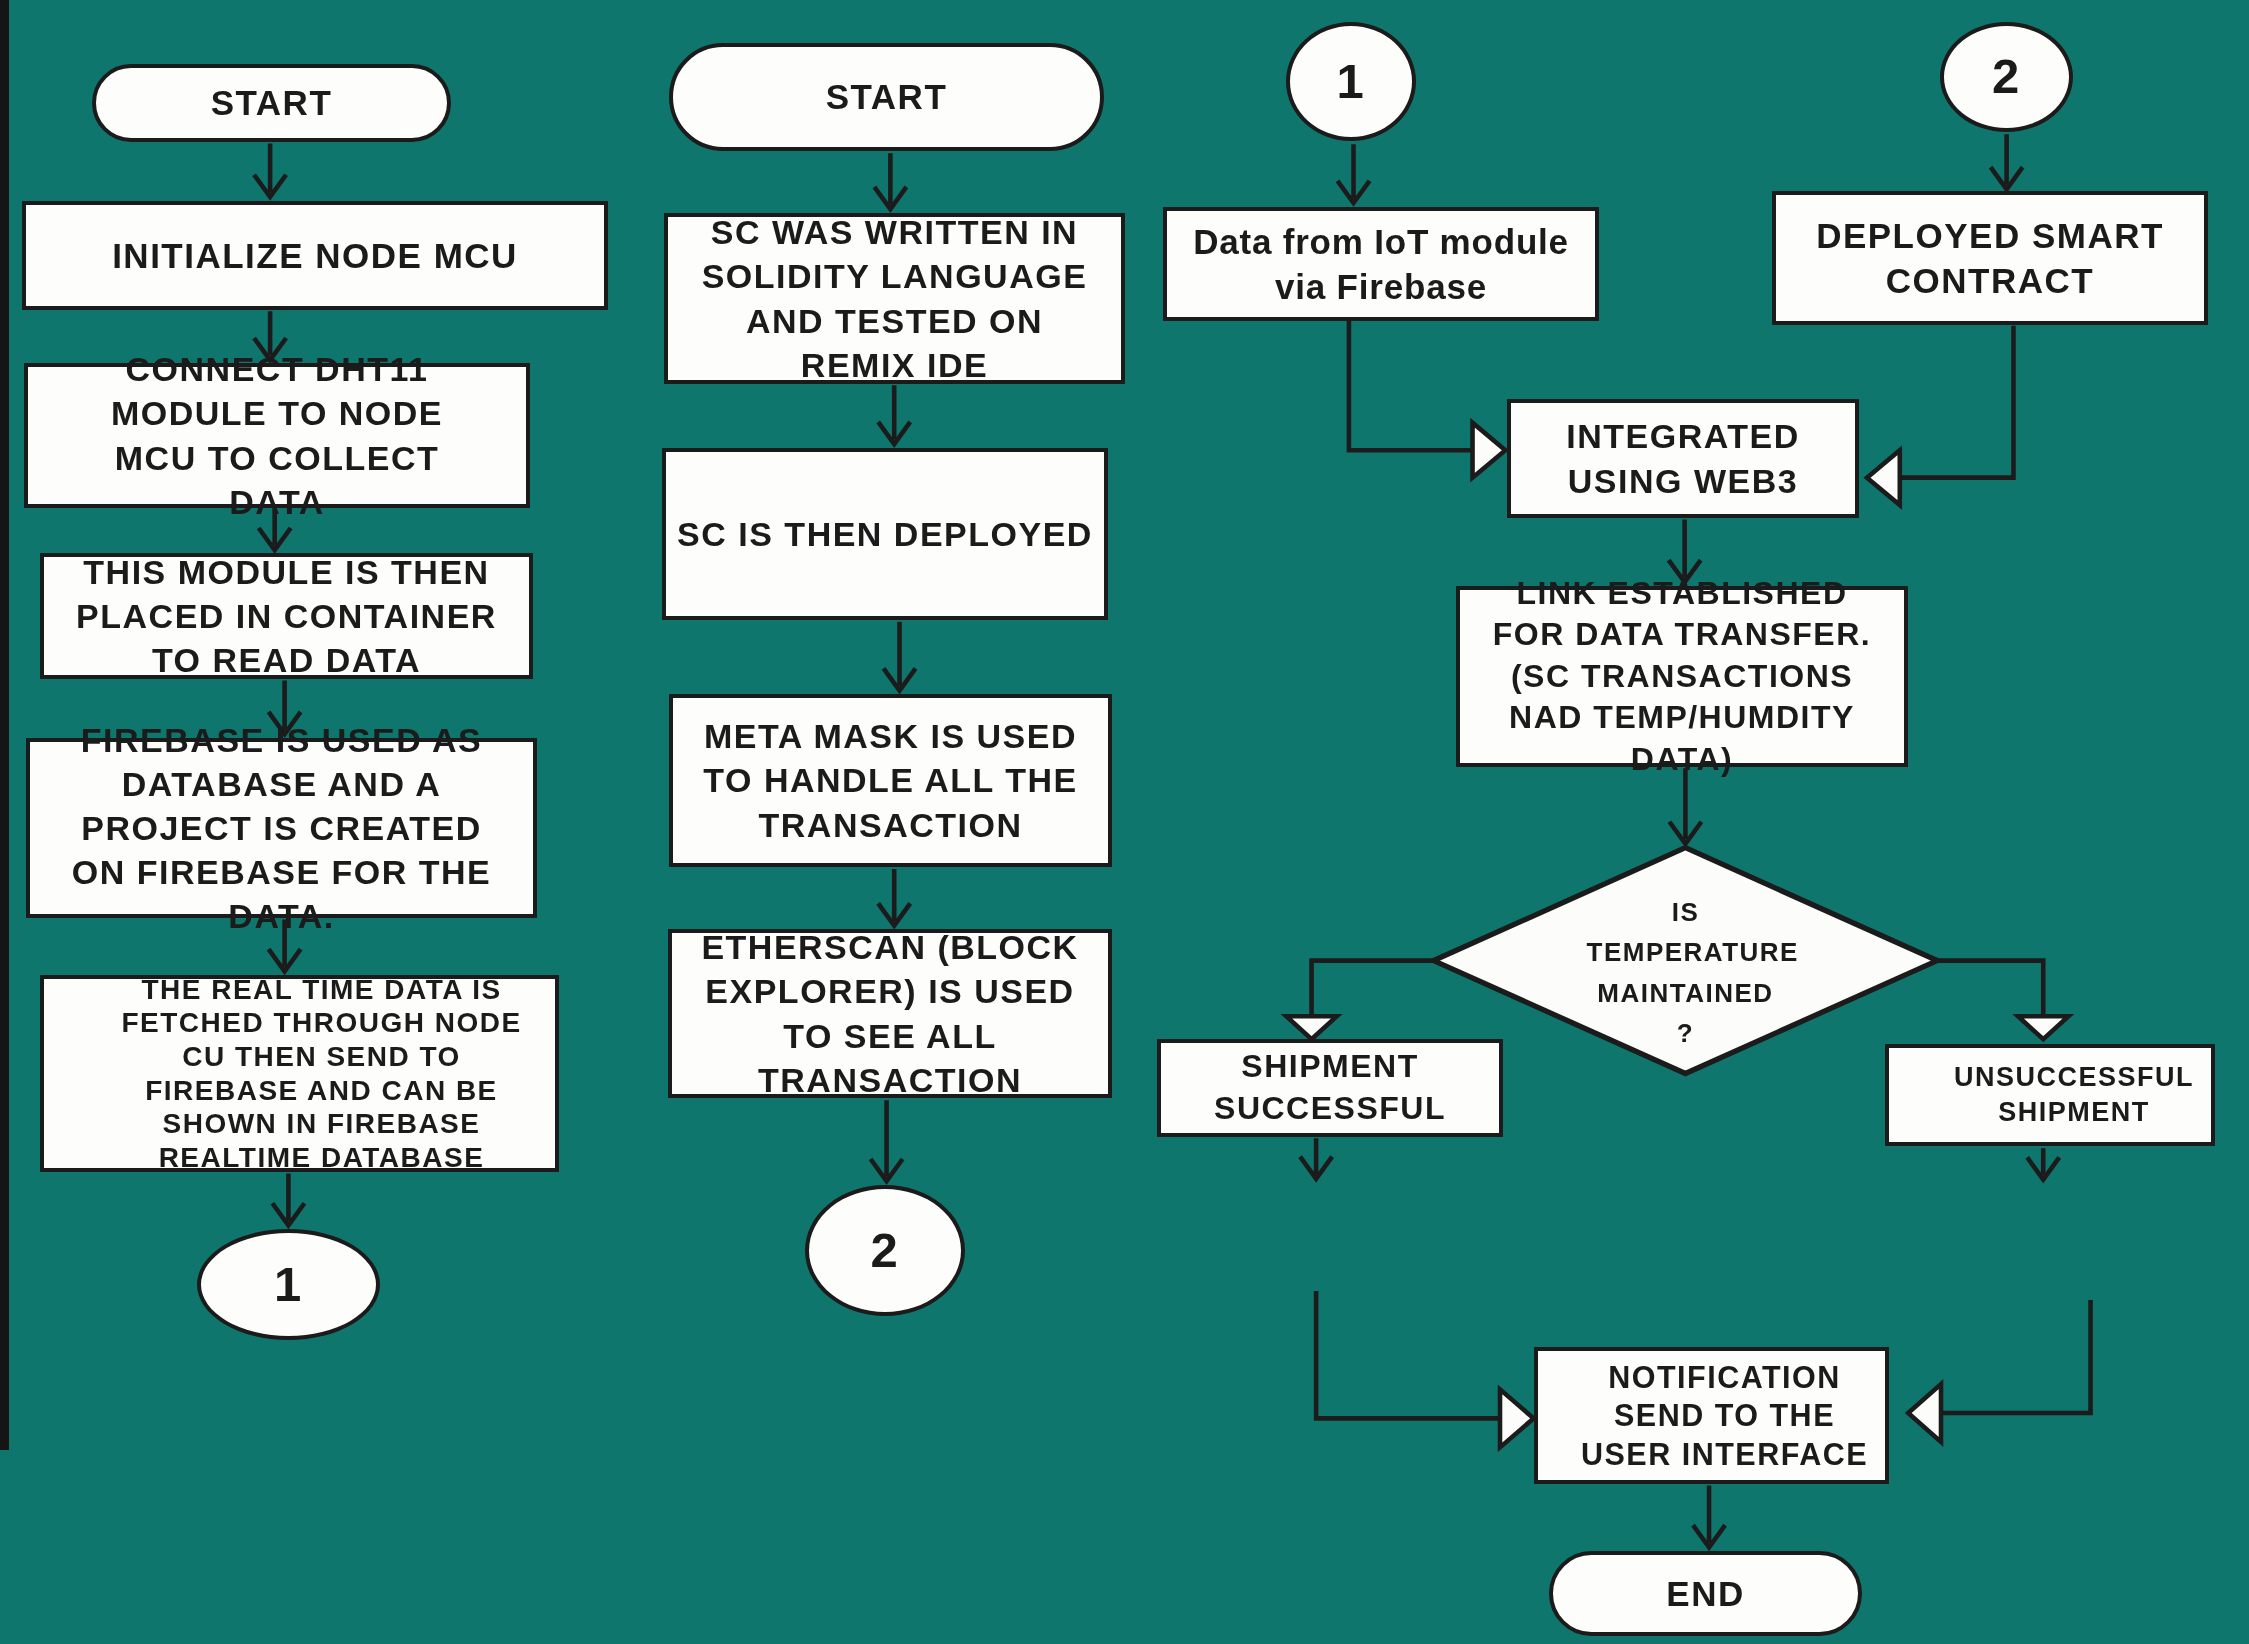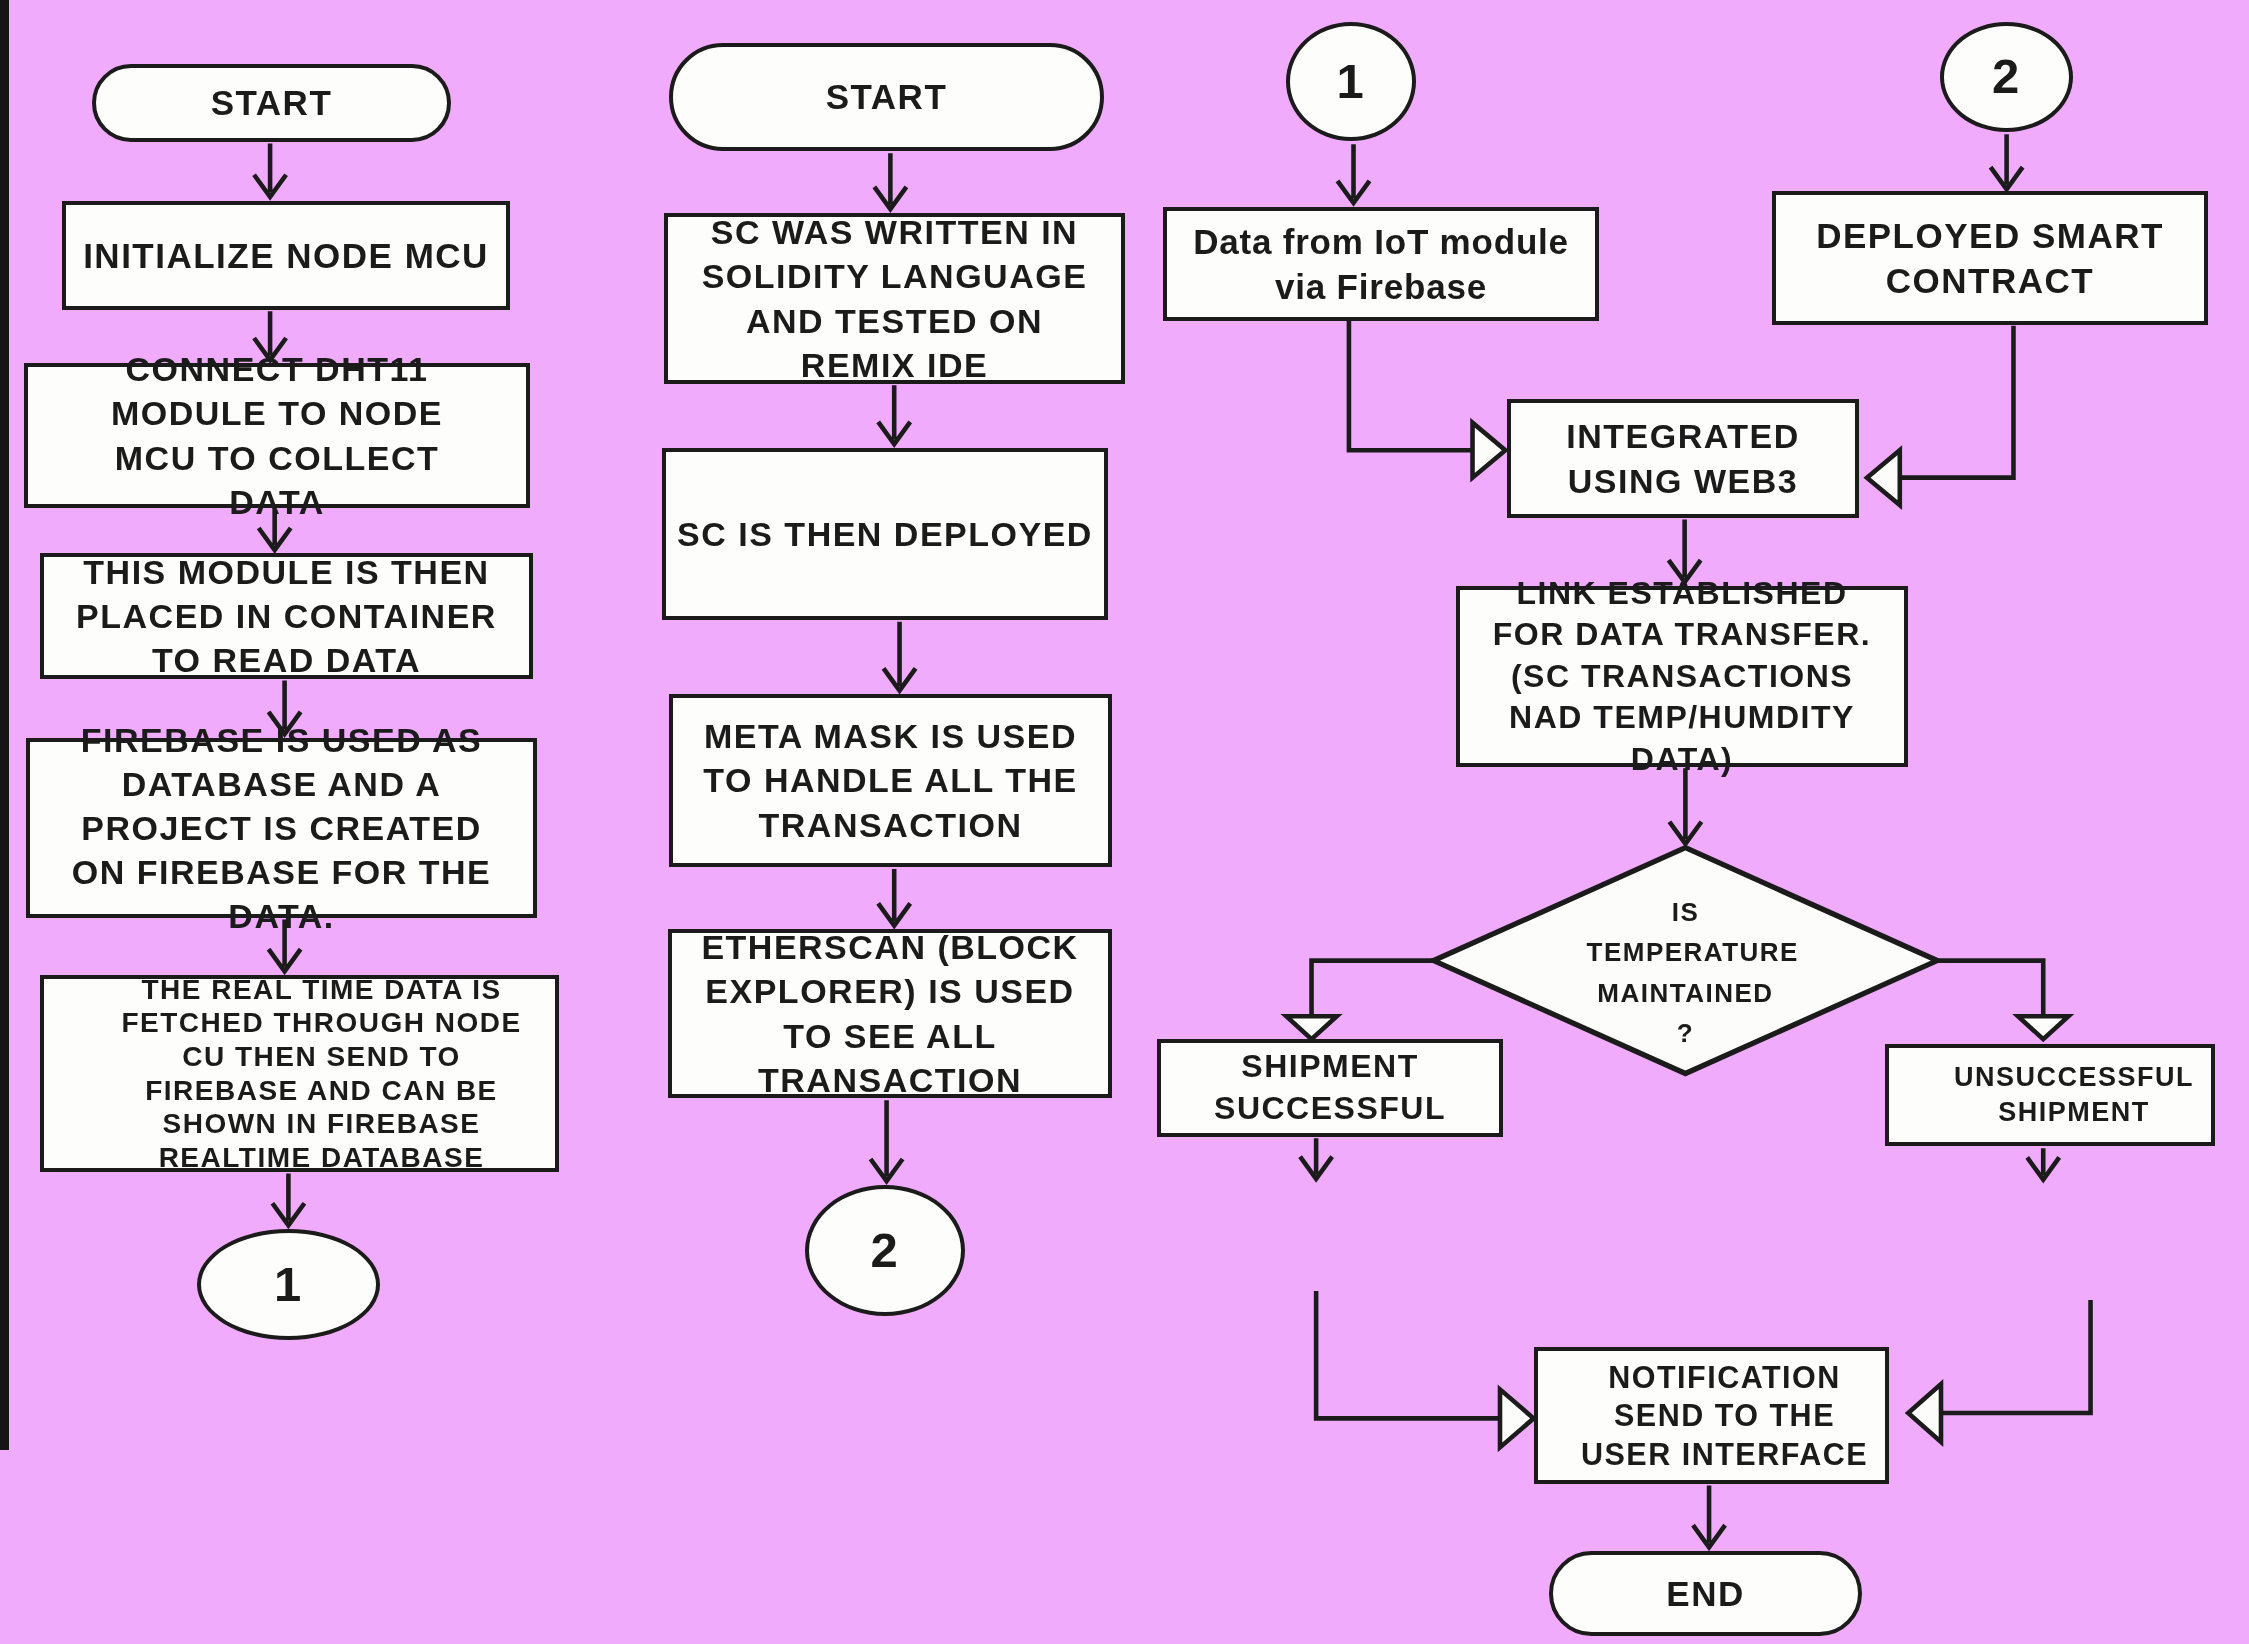--- a/index.html
+++ b/index.html
@@ -1,17 +1,17 @@
 <!DOCTYPE html>
 <html style="font-size:12.2px"><head>
 <meta charset="utf-8">
 <style>
   html,body{margin:0;padding:0;background:#ffffff;}
   #canvas{
-    position:relative;width:2250px;height:1645px;background:#f0abfc;overflow:hidden;
+    position:relative;width:2250px;height:1645px;background:#0f766e;overflow:hidden;
     font-family:"Liberation Sans","DejaVu Sans",sans-serif;color:#1b1b1b;
   }
   #wires{position:absolute;left:0;top:0;width:2250px;height:1645px;}
   .wire{stroke:#1b1b1b;stroke-width:6;fill:none;}
   .hollow{stroke:#1b1b1b;stroke-width:6;fill:#fcfcfa;}
   .shape{stroke:#1b1b1b;stroke-width:7;fill:#fcfcfa;}
   .node{
     position:absolute;box-sizing:border-box;background:#fdfdfc;border:4.6px solid #1b1b1b;
     display:flex;align-items:center;justify-content:center;text-align:center;
     font-weight:700;line-height:1.3;letter-spacing:1.5px;text-transform:uppercase;
@@ -64,21 +64,21 @@
     <polygon class="hollow" points="1966,1821 1966,1897 2010,1859"></polygon>
     <path class="wire" d="M2740 1704 V1852 H2546"></path>
     <polygon class="hollow" points="2544,1814 2544,1890 2501,1852"></polygon>
 
     <polygon class="shape" points="2209,1111 2539,1259 2209,1407 1879,1259"></polygon>
   </svg>
 
   <div class="node stadium" style="left:92px;top:64px;width:359px;height:78px;font-size:35px;">
       <span>START</span>
     </div>
-  <div class="node" style="left:22px;top:201px;width:448px;height:109px;font-size:35px;margin-left:40px;">
+  <div class="node" style="left:22px;top:201px;width:586px;height:109px;font-size:35px;">
       <span>INITIALIZE NODE MCU</span>
     </div>
   <div class="node" style="left:24px;top:363px;width:506px;height:145px;font-size:34px;">
       <span style="max-width:397px;">CONNECT DHT11 MODULE TO NODE MCU TO COLLECT DATA</span>
     </div>
   <div class="node" style="left:40px;top:553px;width:493px;height:126px;font-size:34px;">
       <span style="max-width:427px;">THIS MODULE IS THEN PLACED IN CONTAINER TO READ DATA</span>
     </div>
   <div class="node" style="left:26px;top:738px;width:511px;height:180px;font-size:34px;">
       <span style="max-width:443px;">FIREBASE IS USED AS DATABASE AND A PROJECT IS CREATED ON FIREBASE FOR THE DATA.</span>

